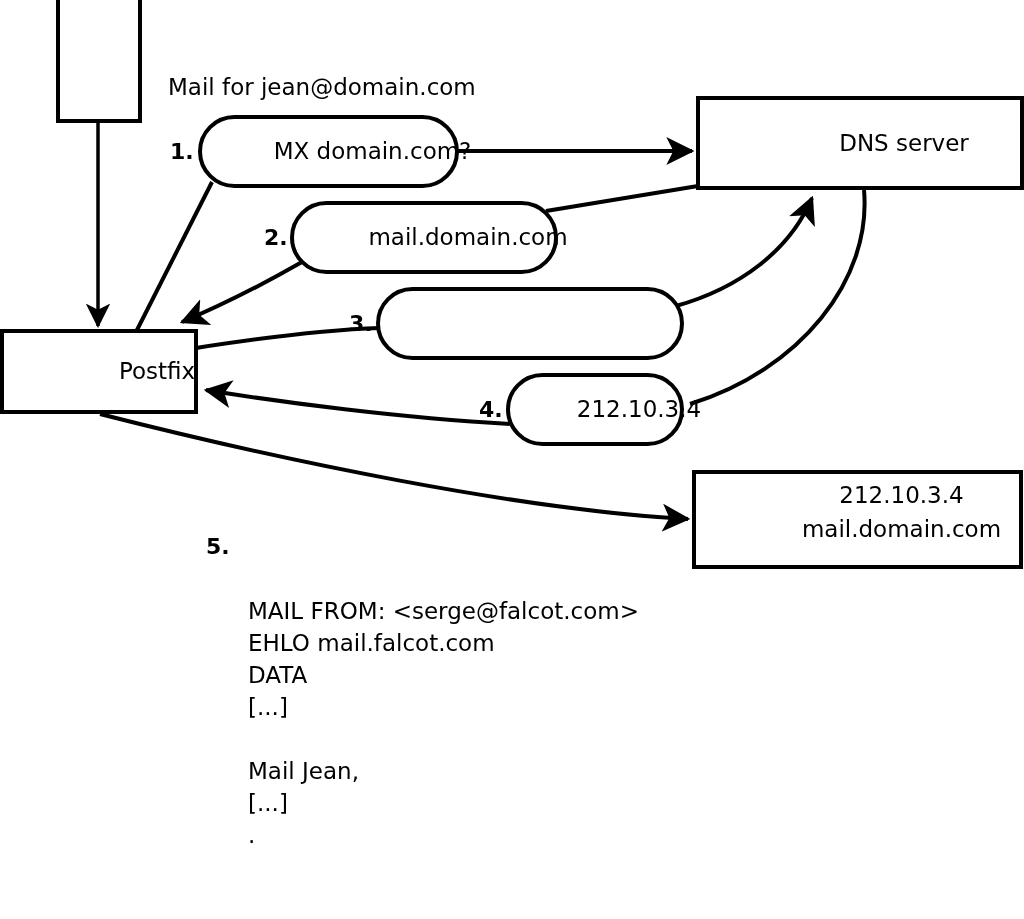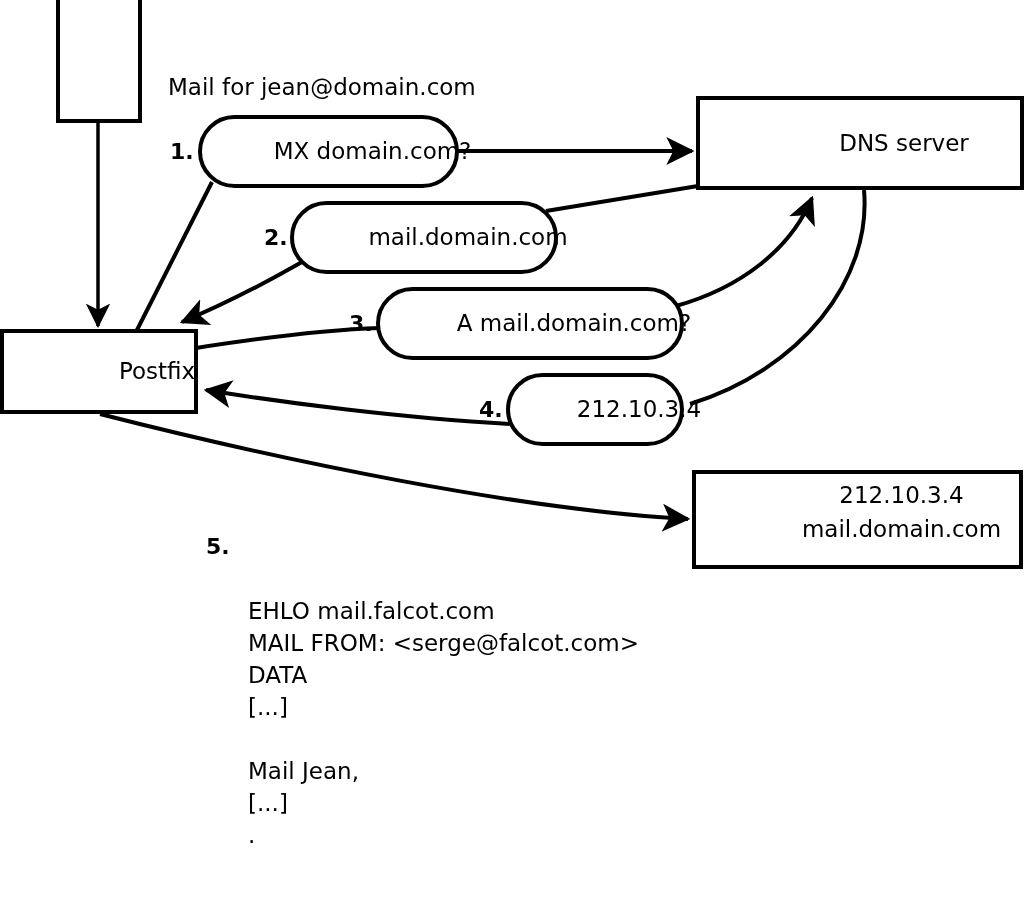--- a/index.html
+++ b/index.html
@@ -111,19 +111,18 @@
   <div class="node-text" style="left:694px; top:513px; width:327px; height:32px;">mail.domain.com</div>
 
   <div class="step-num" style="left:170px; top:139px;">1.</div>
   <div class="step-num" style="left:264px; top:225px;">2.</div>
   <div class="step-num" style="left:349px; top:311px;">3.</div>
   <div class="step-num" style="left:479px; top:397px;">4.</div>
   <div class="step-num" style="left:206px; top:534px;">5.</div>
 
   <div class="node-text" style="left:200px; top:117px; width:257px; height:69px;">MX domain.com?</div>
   <div class="node-text" style="left:292px; top:203px; width:264px; height:69px;">mail.domain.com</div>
-  <div class="node-text" style="left:378px; top:289px; width:304px; height:69px;">A mail.domain.com?</div>
   <div class="node-text" style="left:508px; top:375px; width:174px; height:69px;">212.10.3.4</div>
 
 
-  <div class="smtp-block" style="left:248px; top:595px;"><div>EHLO mail.falcot.com</div><div>MAIL FROM: &lt;serge@falcot.com&gt;</div><div>DATA</div><div>[...]</div><div>&nbsp;</div><div>Mail Jean,</div><div>[...]</div><div>.</div></div>
+  <div class="smtp-block" style="left:248px; top:595px;"><div>MAIL FROM: &lt;serge@falcot.com&gt;</div><div>EHLO mail.falcot.com</div><div>DATA</div><div>[...]</div><div>&nbsp;</div><div>Mail Jean,</div><div>[...]</div><div>.</div></div>
 
 </div>
 
 </body></html>

